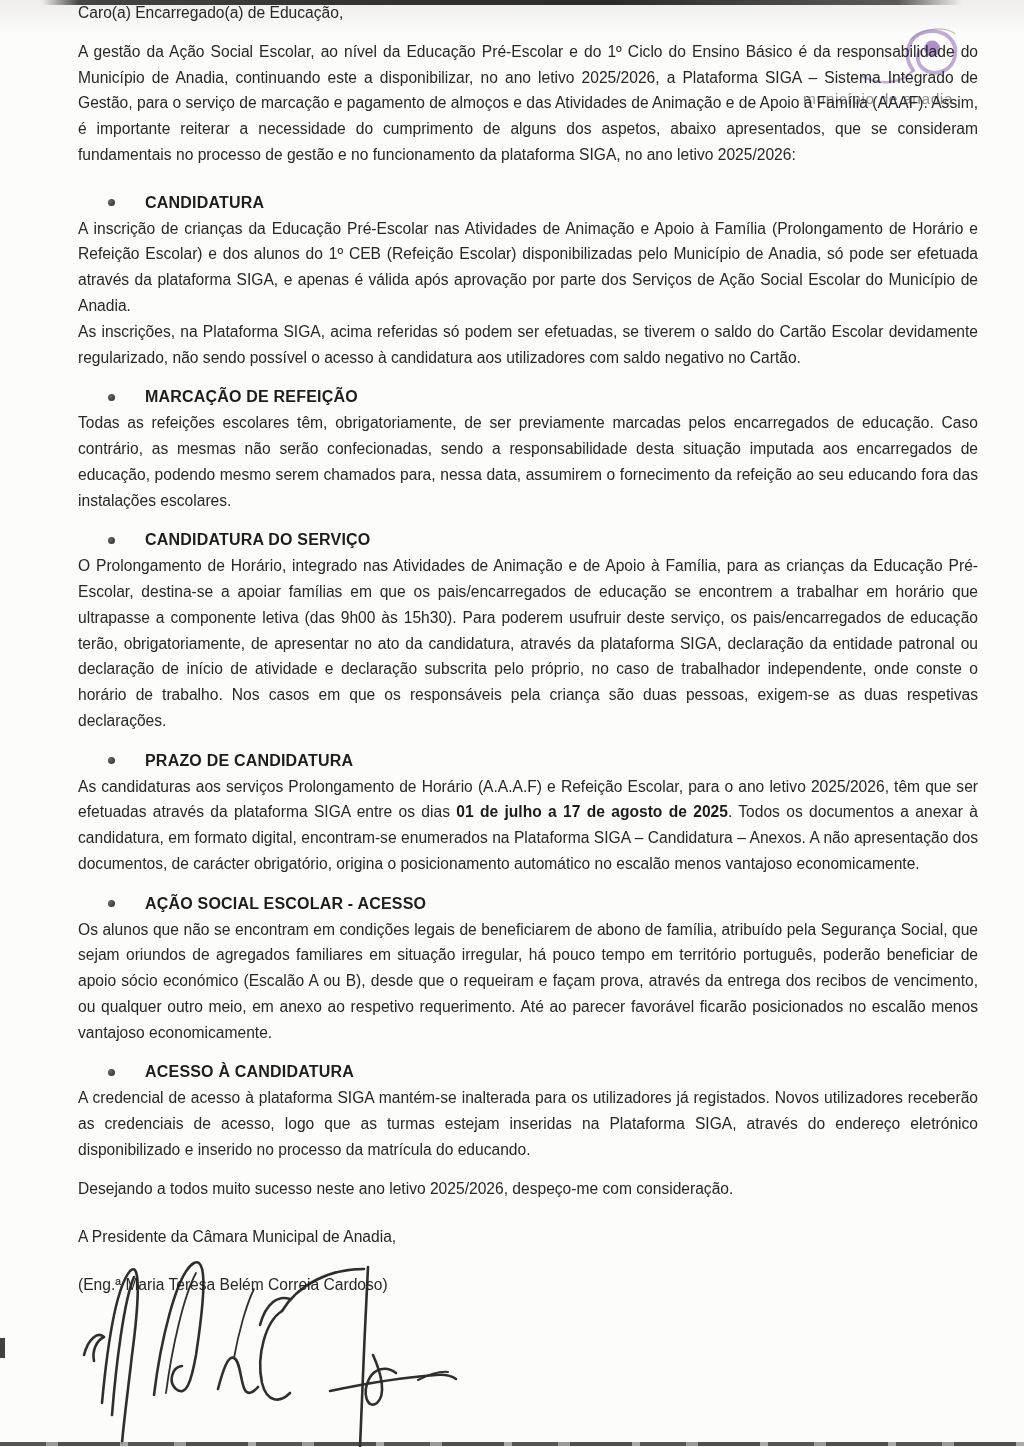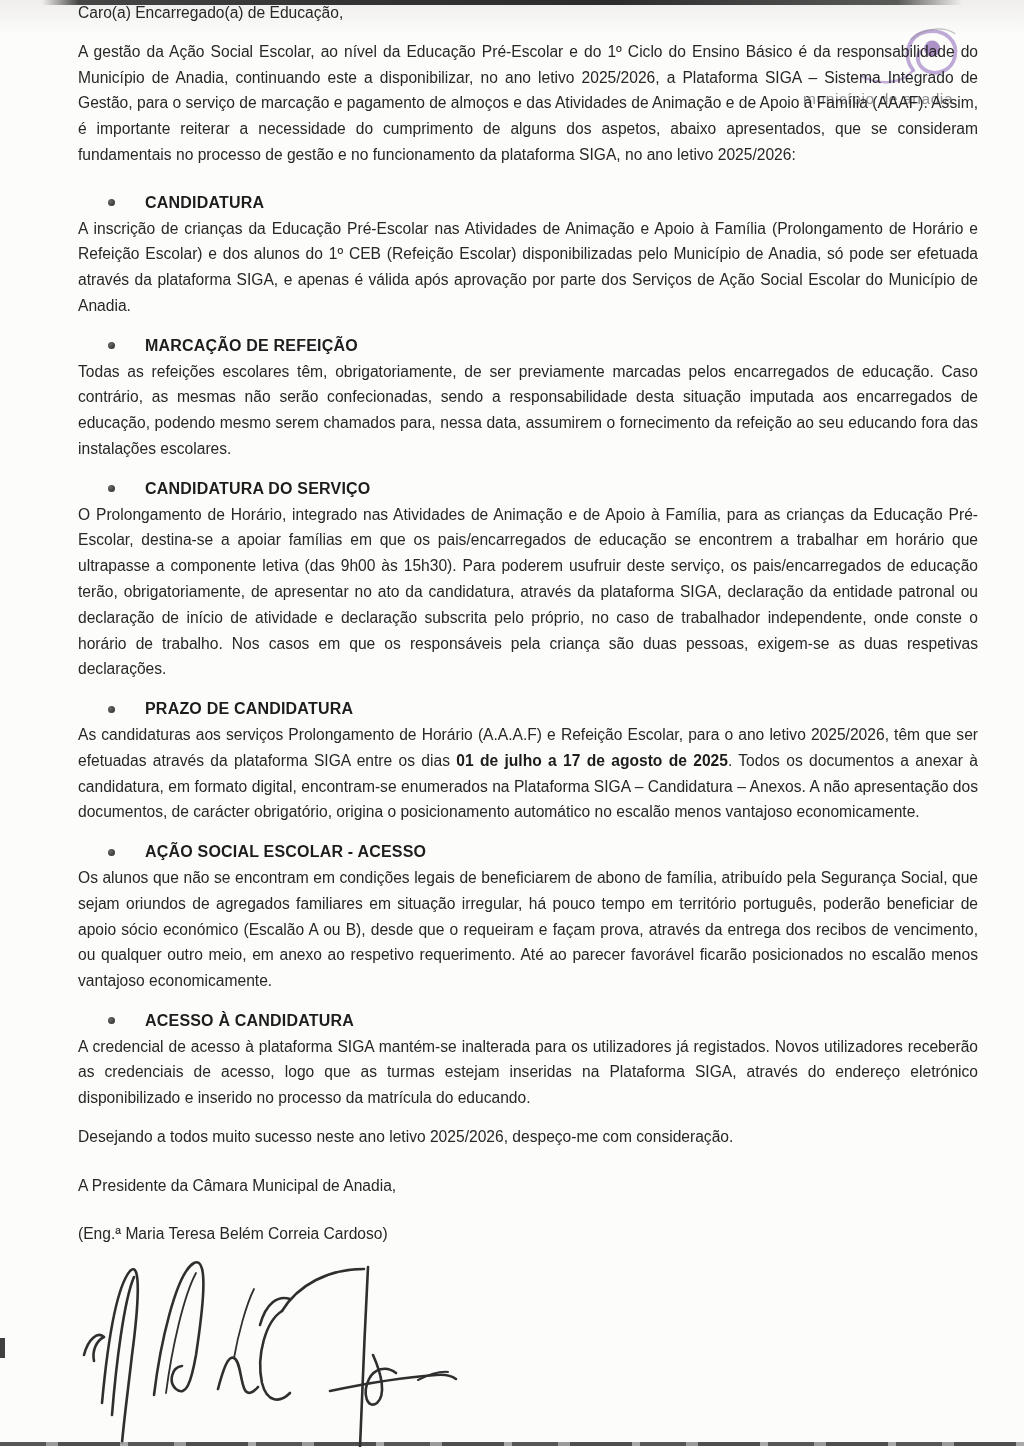--- a/index.html
+++ b/index.html
@@ -77,20 +77,21 @@
     <p class="salutation">Caro(a) Encarregado(a) de Educação,</p>
 
     <p class="body-par gap-before">A gestão da Ação Social Escolar, ao nível da Educação Pré-Escolar e do 1º Ciclo do Ensino Básico é da responsabilidade do Município de Anadia, continuando este a disponibilizar, no ano letivo 2025/2026, a Plataforma SIGA – Sistema Integrado de Gestão, para o serviço de marcação e pagamento de almoços e das Atividades de Animação e de Apoio à Família (AAAF). Assim, é importante reiterar a necessidade do cumprimento de alguns dos aspetos, abaixo apresentados, que se consideram fundamentais no processo de gestão e no funcionamento da plataforma SIGA, no ano letivo 2025/2026:</p>
 
     <section class="sec sec-first">
       <div class="sec-head">
         <span class="bullet"></span>
         <span class="sec-title">CANDIDATURA</span>
       </div>
       <p class="body-par">A inscrição de crianças da Educação Pré-Escolar nas Atividades de Animação e Apoio à Família (Prolongamento de Horário e Refeição Escolar) e dos alunos do 1º CEB (Refeição Escolar) disponibilizadas pelo Município de Anadia, só pode ser efetuada através da plataforma SIGA, e apenas é válida após aprovação por parte dos Serviços de Ação Social Escolar do Município de Anadia.</p>
+      <p class="body-par">As inscrições, na Plataforma SIGA, acima referidas só podem ser efetuadas, se tiverem o saldo do Cartão Escolar devidamente regularizado, não sendo possível o acesso à candidatura aos utilizadores com saldo negativo no Cartão.</p>
     </section>
 
     <section class="sec">
       <div class="sec-head">
         <span class="bullet"></span>
         <span class="sec-title">MARCAÇÃO DE REFEIÇÃO</span>
       </div>
       <p class="body-par">Todas as refeições escolares têm, obrigatoriamente, de ser previamente marcadas pelos encarregados de educação. Caso contrário, as mesmas não serão confecionadas, sendo a responsabilidade desta situação imputada aos encarregados de educação, podendo mesmo serem chamados para, nessa data, assumirem o fornecimento da refeição ao seu educando fora das instalações escolares.</p>
     </section>
 

